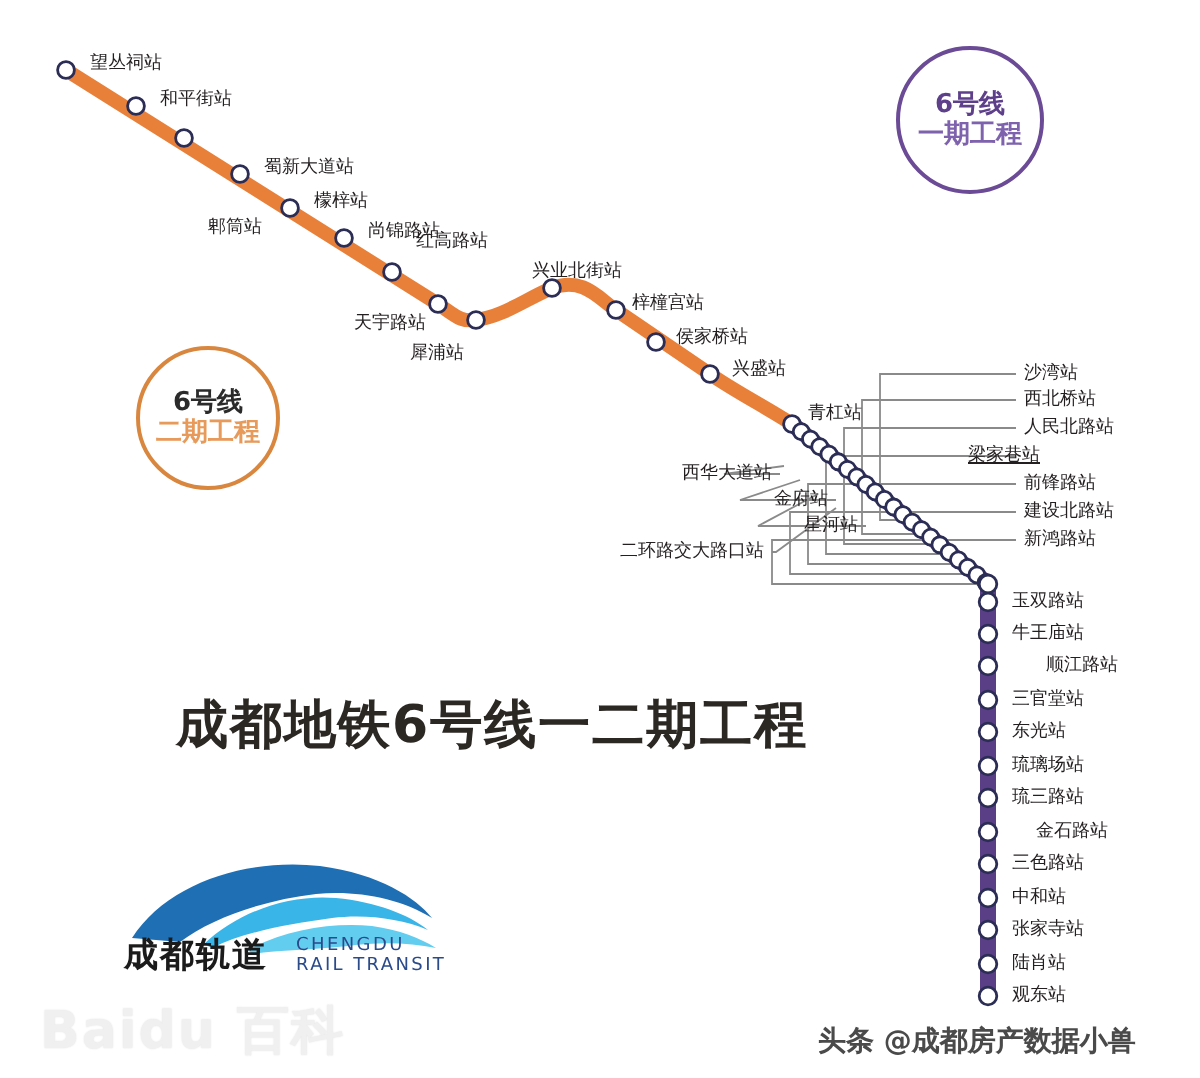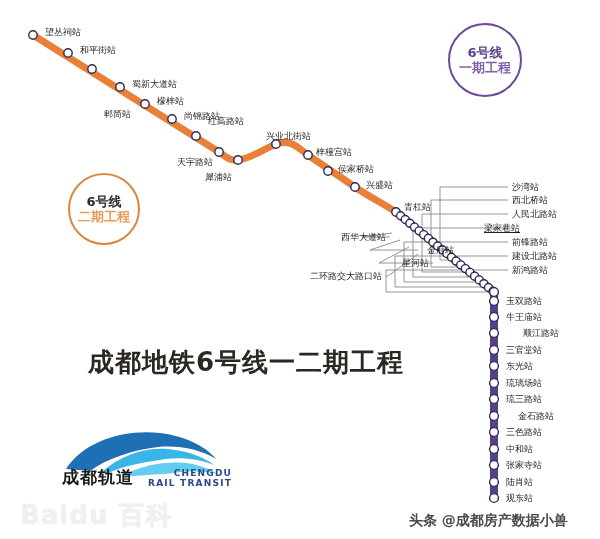--- a/index.html
+++ b/index.html
@@ -46,21 +46,21 @@
     white-space:nowrap;
     text-align:center;
   }
   #logo{position:absolute;left:62px;top:425px;width:160px;height:72px;}
   #logo-cn{
     position:absolute;left:62px;top:466px;
     font-size:17px;font-weight:bold;color:#1b1b1b;letter-spacing:1px;
   }
   #logo-en{position:absolute;left:148px;top:468px;line-height:10px;}
   #logo-en div{
-    font-size:9px;font-weight:bold;color:#2a4a8a;letter-spacing:1.2px;text-align:right;
+    font-size:9px;font-weight:normal;color:#2a4a8a;letter-spacing:1.2px;
   }
   #watermark-baidu{
     position:absolute;left:20px;top:498px;
     font-size:26px;font-weight:bold;color:#f0f0f0;letter-spacing:1px;
     text-shadow:0 0 1px #e2e2e2;
   }
   #watermark-toutiao{
     position:absolute;left:409px;top:512px;
     font-size:14px;font-weight:bold;color:#4a4a4a;white-space:nowrap;
   }
@@ -182,21 +182,21 @@
     <div class="lbl" style="left: 184px; top: 111px;">尚锦路站</div>
     <div class="lbl" style="left: 208px; top: 116px;">红高路站</div>
     <div class="lbl r" style="left: 213px; top: 157px;">天宇路站</div>
     <div class="lbl r" style="left: 232px; top: 172px;">犀浦站</div>
     <div class="lbl" style="left: 266px; top: 131px;">兴业北街站</div>
     <div class="lbl" style="left: 316px; top: 147px;">梓橦宫站</div>
     <div class="lbl" style="left: 338px; top: 164px;">侯家桥站</div>
     <div class="lbl" style="left: 366px; top: 180px;">兴盛站</div>
     <div class="lbl" style="left: 404px; top: 202px;">青杠站</div>
     <div class="lbl r" style="left: 386px; top: 232px;">西华大道站</div>
-    <div class="lbl r" style="left: 414px; top: 245px; margin-left: 40px;">金府站</div>
+    <div class="lbl r" style="left: 414px; top: 245px;">金府站</div>
     <div class="lbl r" style="left: 429px; top: 258px;">星河站</div>
     <div class="lbl r" style="left: 382px; top: 271px;">二环路交大路口站</div>
     <div class="lbl" style="left: 512px; top: 182px;">沙湾站</div>
     <div class="lbl" style="left: 512px; top: 195px;">西北桥站</div>
     <div class="lbl" style="left: 512px; top: 209px;">人民北路站</div>
     <div class="lbl" style="left: 484px; top: 223px; text-decoration: underline;">梁家巷站</div>
     <div class="lbl" style="left: 512px; top: 237px;">前锋路站</div>
     <div class="lbl" style="left: 512px; top: 251px;">建设北路站</div>
     <div class="lbl" style="left: 512px; top: 265px;">新鸿路站</div>
     <div class="lbl" style="left: 506px; top: 296px;">玉双路站</div>

